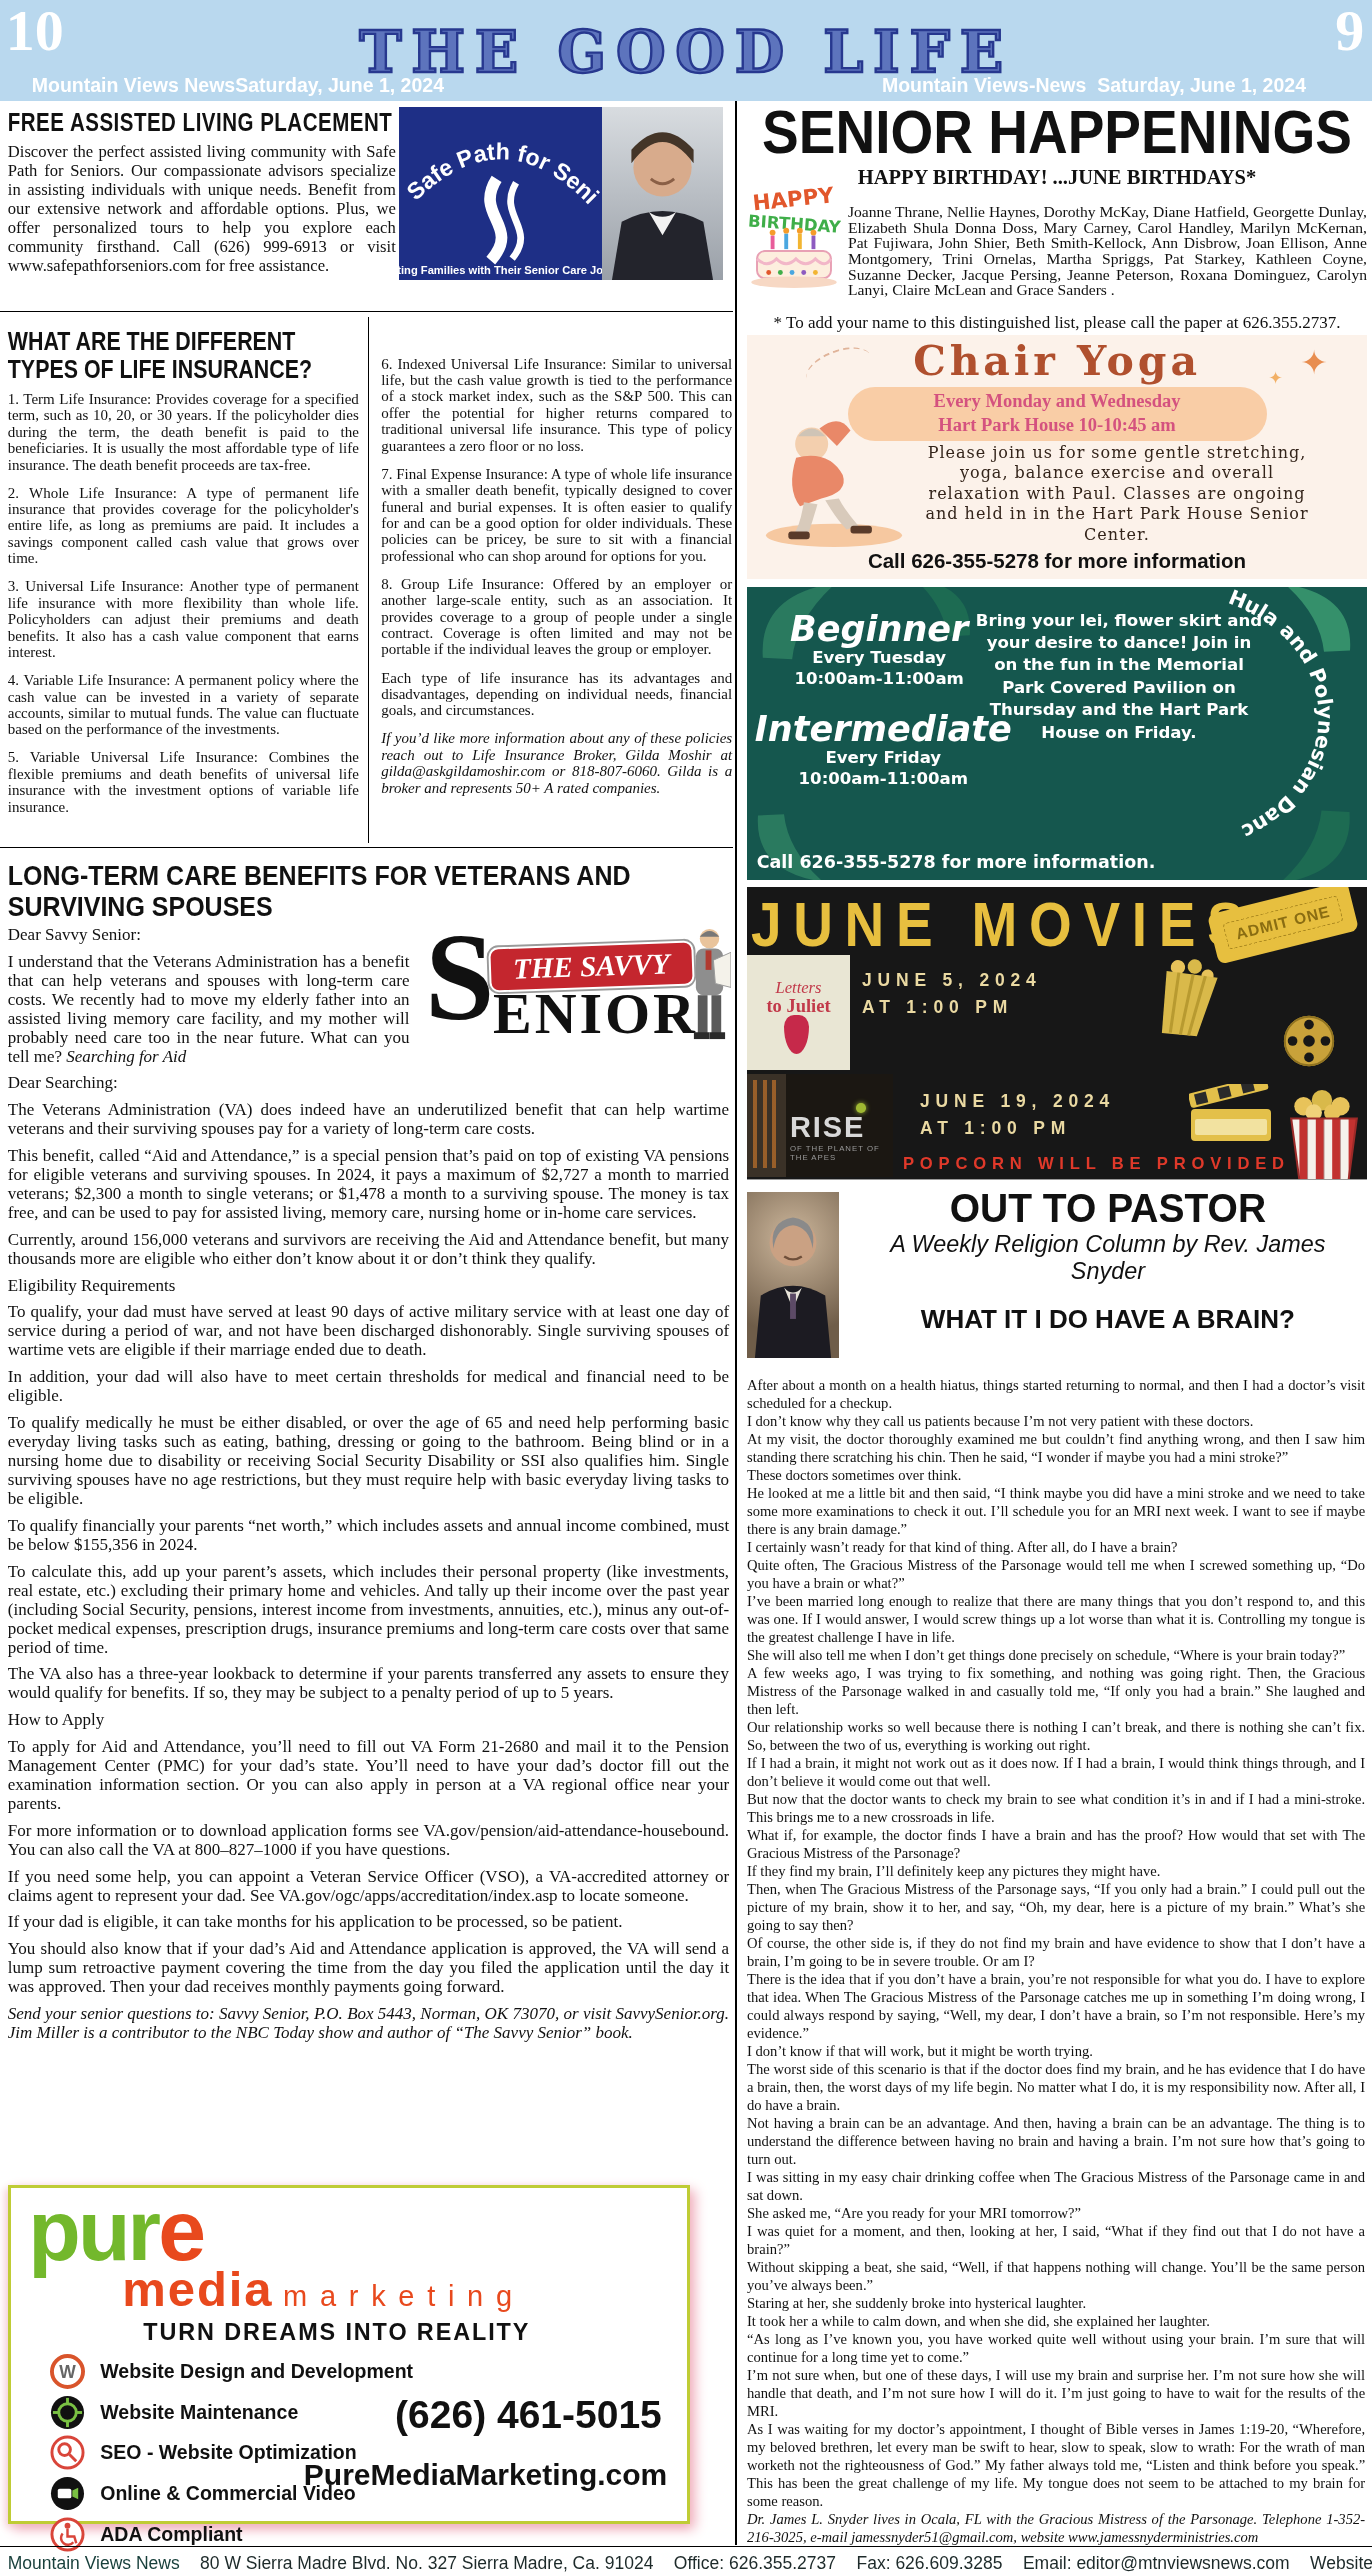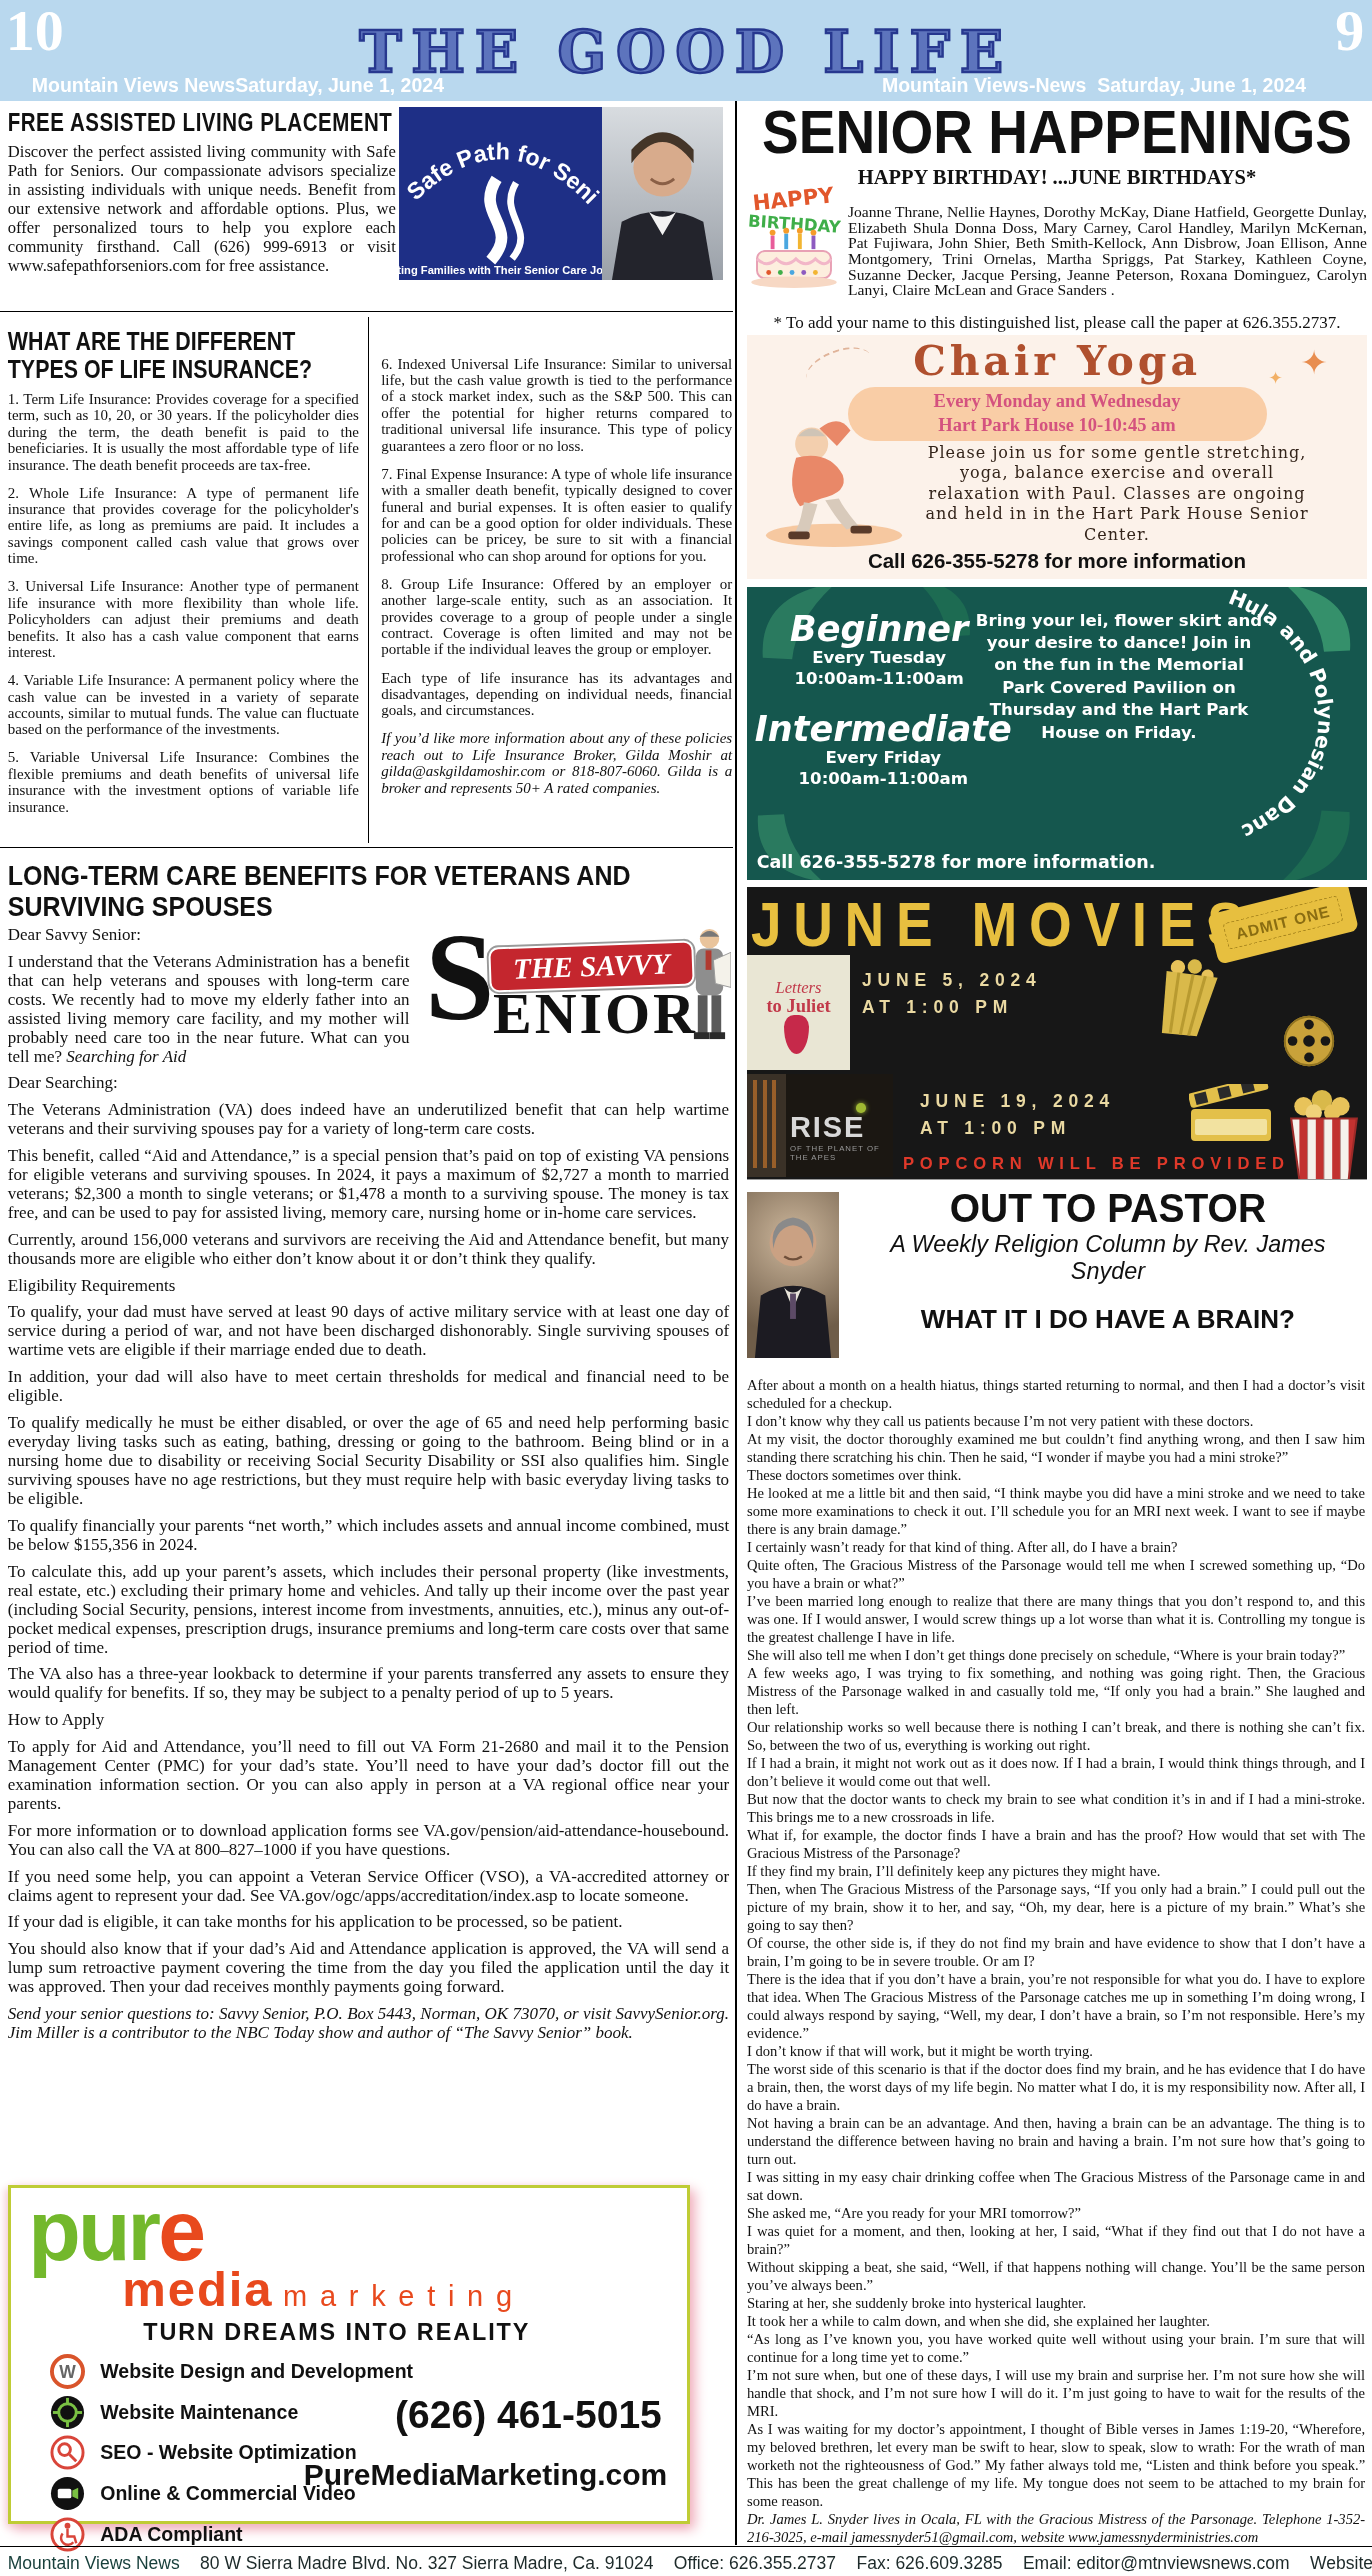--- a/index.html
+++ b/index.html
@@ -513,21 +513,21 @@
       <p>I don’t know if that will work, but it might be worth trying.</p>
       <p>The worst side of this scenario is that if the doctor does find my brain, and he has evidence that I do have a brain, then, the worst days of my life begin. No matter what I do, it is my responsibility now. After all, I do have a brain.</p>
       <p>Not having a brain can be an advantage. And then, having a brain can be an advantage. The thing is to understand the difference between having no brain and having a brain. I’m not sure how that’s going to turn out.</p>
       <p>I was sitting in my easy chair drinking coffee when The Gracious Mistress of the Parsonage came in and sat down.</p>
       <p>She asked me, “Are you ready for your MRI tomorrow?”</p>
       <p>I was quiet for a moment, and then, looking at her, I said, “What if they find out that I do not have a brain?”</p>
       <p>Without skipping a beat, she said, “Well, if that happens nothing will change. You’ll be the same person you’ve always been.”</p>
       <p>Staring at her, she suddenly broke into hysterical laughter.</p>
       <p>It took her a while to calm down, and when she did, she explained her laughter.</p>
       <p>“As long as I’ve known you, you have worked quite well without using your brain. I’m sure that will continue for a long time yet to come.”</p>
-      <p>I’m not sure when, but one of these days, I will use my brain and surprise her. I’m not sure how she will handle that shock, and I’m not sure how I will do it. I’m just going to have to wait for the results of the MRI.</p>
+      <p>I’m not sure when, but one of these days, I will use my brain and surprise her. I’m not sure how she will handle that death, and I’m not sure how I will do it. I’m just going to have to wait for the results of the MRI.</p>
       <p>As I was waiting for my doctor’s appointment, I thought of Bible verses in James 1:19-20, “Wherefore, my beloved brethren, let every man be swift to hear, slow to speak, slow to wrath: For the wrath of man worketh not the righteousness of God.” My father always told me, “Listen and think before you speak.” This has been the great challenge of my life. My tongue does not seem to be attached to my brain for some reason.</p>
       <p class="bio">Dr. James L. Snyder lives in Ocala, FL with the Gracious Mistress of the Parsonage. Telephone 1-352-216-3025, e-mail jamessnyder51@gmail.com, website www.jamessnyderministries.com</p>
     </div>
   </div>
 
   <div class="footrule"></div>
   <div class="footer">
     <span class="fname">Mountain Views News</span>
     <span>80 W Sierra Madre Blvd.  No. 327   Sierra Madre, Ca.  91024</span>
     <span>Office: 626.355.2737</span>

